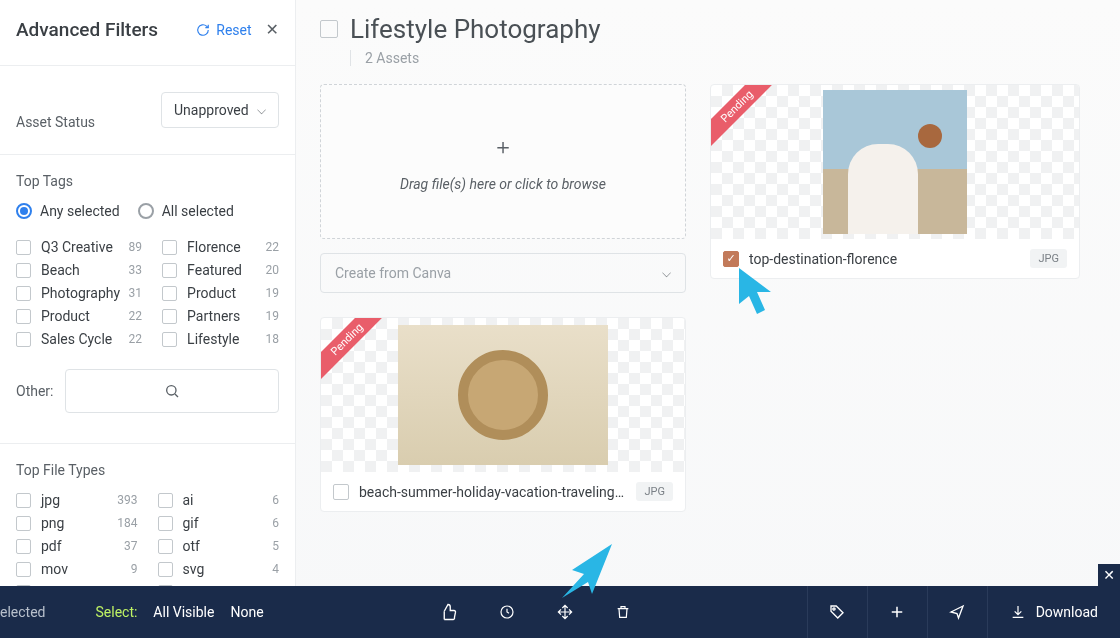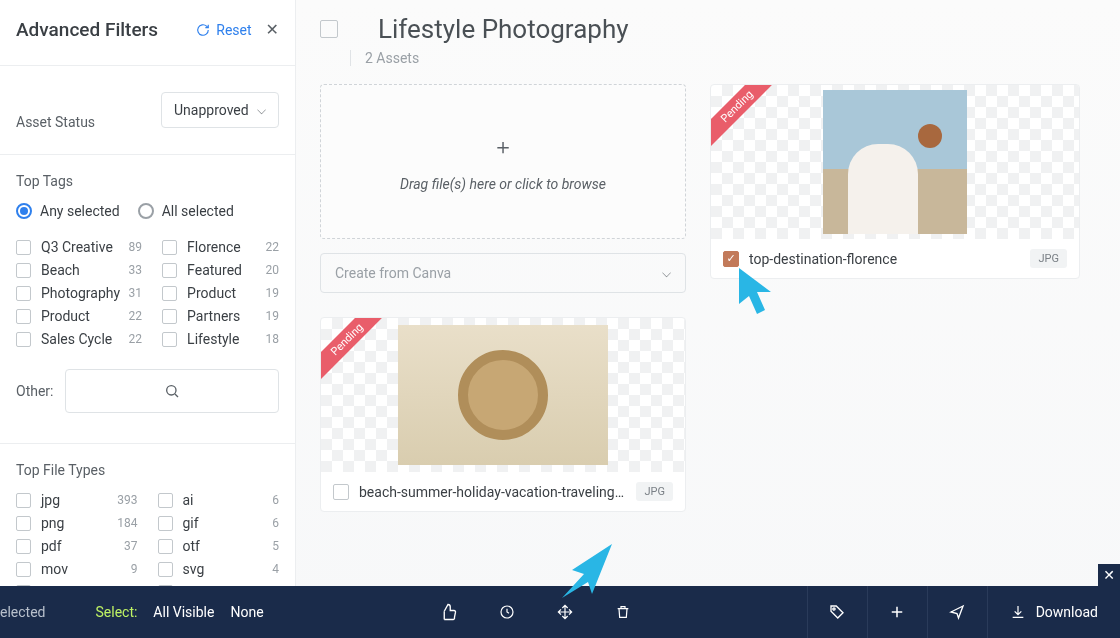--- a/index.html
+++ b/index.html
@@ -40,21 +40,21 @@
 .other-label { font-size: 14px; color: #5a6066; }
 .search-box { flex: 1; border: 1px solid #dfe3e6; border-radius: 4px; height: 44px; display: flex; align-items: center; justify-content: center; }
 .search-icon { color: #5a6066; }
 
 .filetypes-section { padding: 18px 0; }
 
 
 .main { position: absolute; left: 296px; top: 0; right: 0; bottom: 0; background: linear-gradient(to bottom, #fbfbfb, #f7f8f9); padding: 14px 24px; overflow-y: auto; }
 .main-header { display: flex; align-items: center; gap: 12px; }
 .title-checkbox { width: 18px; height: 18px; border: 1px solid #c3c8cc; border-radius: 2px; }
-.main-title { font-size: 26px; font-weight: 400; color: #4a5055; margin-left: 28px; }
+.main-title { font-size: 26px; font-weight: 400; color: #4a5055; }
 .assets-count-row { display: flex; align-items: center; margin: 6px 0 18px 0; padding-left: 30px; font-size: 14px; color: #9aa0a6; }
 .divider-vert { width: 1px; height: 16px; background: #e0e3e6; margin-right: 14px; }
 
 .content-row { display: flex; gap: 24px; align-items: flex-start; }
 .left-col { width: 366px; display: flex; flex-direction: column; gap: 14px; }
 
 .dropzone { border: 1px dashed #d0d4d8; border-radius: 4px; height: 155px; display: flex; flex-direction: column; align-items: center; justify-content: center; gap: 14px; background: #fcfcfc; cursor: pointer; }
 .plus-big { font-size: 22px; color: #5a6066; font-weight: 300; }
 .dropzone-text { font-size: 14px; color: #5a6066; font-style: italic; }
 

